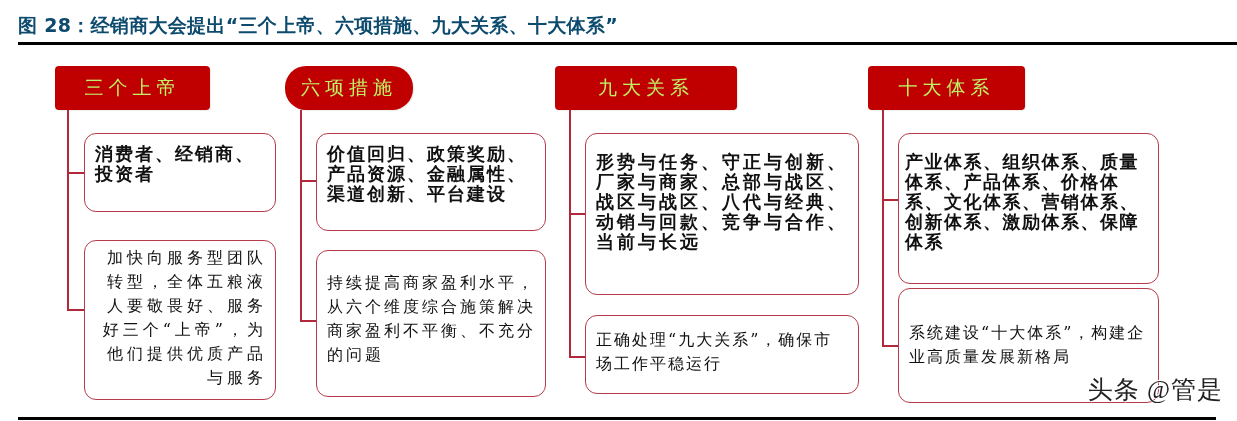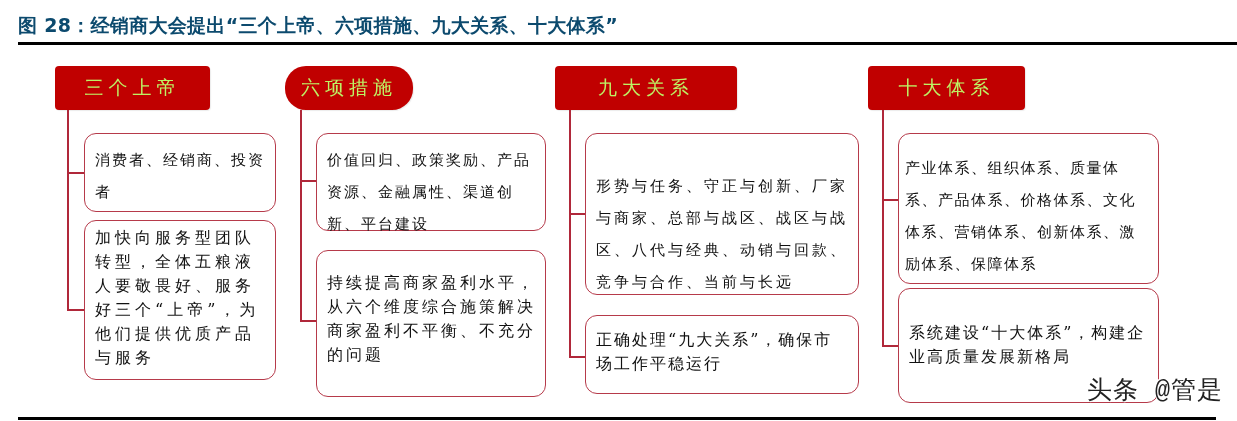--- a/index.html
+++ b/index.html
@@ -11,56 +11,56 @@
   .rule { position:absolute; left:18px; height:3px; background:#000; }
   .rule.top { top:42px; width:1219px; }
   .rule.bottom { top:417px; width:1198px; }
   .header { position:absolute; top:66px; height:44px; background:#c00000; border-radius:4px;
             color:#bef264; font-size:19px; display:flex; align-items:center; justify-content:center;
             letter-spacing:5px; box-shadow: 1px 1px 1px rgba(0,0,0,0.08); }
   .vline { position:absolute; width:2px; background:#b0283a; }
   .hline { position:absolute; height:2px; background:#b0283a; }
   .box { position:absolute; border:1.5px solid #b63a4a; border-radius:12px; background:#fff;
          box-sizing:border-box; padding:10px 8px 8px 10px; color:#111; }
-  .box.bold { font-family:"DejaVu Sans","Liberation Sans",sans-serif; font-weight:normal; font-size:15px; line-height:32px; letter-spacing:2px; }
+  .box.bold { font-family:"DejaVu Sans","Liberation Sans",sans-serif; font-weight:bold; font-size:18px; line-height:20px; letter-spacing:2px; }
   .box.plain { font-size:16px; line-height:24px; letter-spacing:4px; }
-  .watermark { position:absolute; right:14px; top:373px; font-family:Liberation Mono, monospace;
+  .watermark { position:absolute; right:14px; top:373px; font-family:Liberation Serif, serif;
                font-size:25px; color:#222; letter-spacing:1px;
                text-shadow: 1px 1px 0 #fff, -1px -1px 0 #fff; }
 </style>
 </head>
 <body>
 
 <div class="title">图 28：经销商大会提出“三个上帝、六项措施、九大关系、十大体系”</div>
 <div class="rule top"></div>
 
 <div>
   <div class="header" style="left:55px; width:155px;">三个上帝</div>
   <div class="vline" style="left:67px; top:110px; height:200px;"></div>
   <div class="hline" style="left:67px; top:172px; width:17px;"></div>
   <div class="hline" style="left:67px; top:309px; width:17px;"></div>
   <div class="box bold" style="left:84px; top:133px; width:192px; height:79px;">消费者、经销商、投资者</div>
-  <div class="box plain" style="left:84px; top:220px; width:192px; height:160px; padding-top:5px;">加快向服务型团队转型，全体五粮液人要敬畏好、服务好三个“上帝”，为他们提供优质产品与服务</div>
+  <div class="box plain" style="left:84px; top:240px; width:192px; height:160px; padding-top:5px;text-align:right;">加快向服务型团队转型，全体五粮液人要敬畏好、服务好三个“上帝”，为他们提供优质产品与服务</div>
 </div>
 
 <div>
   <div class="header" style="left:285px; width:128px;border-radius:21px;">六项措施</div>
   <div class="vline" style="left:300px; top:110px; height:211px;"></div>
   <div class="hline" style="left:300px; top:180px; width:16px;"></div>
   <div class="hline" style="left:300px; top:320px; width:16px;"></div>
   <div class="box bold" style="left:316px; top:133px; width:230px; height:98px;">价值回归、政策奖励、产品资源、金融属性、渠道创新、平台建设</div>
   <div class="box plain" style="left:316px; top:250px; width:230px; height:147px; padding-top:20px; letter-spacing:3px;">持续提高商家盈利水平，从六个维度综合施策解决商家盈利不平衡、不充分的问题</div>
 </div>
 
 <div>
   <div class="header" style="left:555px; width:182px;">九大关系</div>
   <div class="vline" style="left:569px; top:110px; height:247px;"></div>
   <div class="hline" style="left:569px; top:213px; width:16px;"></div>
   <div class="hline" style="left:569px; top:356px; width:16px;"></div>
-  <div class="box bold" style="left:585px; top:133px; width:274px; height:162px; padding-top:36px; letter-spacing:3px;">形势与任务、守正与创新、厂家与商家、总部与战区、战区与战区、八代与经典、动销与回款、竞争与合作、当前与长远</div>
+  <div class="box bold" style="left:585px; top:133px; width:274px; height:162px; padding-top:18px; letter-spacing:3px;">形势与任务、守正与创新、厂家与商家、总部与战区、战区与战区、八代与经典、动销与回款、竞争与合作、当前与长远</div>
   <div class="box plain" style="left:585px; top:315px; width:274px; height:79px; padding-top:12px; letter-spacing:2px;">正确处理“九大关系”，确保市场工作平稳运行</div>
 </div>
 
 <div>
   <div class="header" style="left:868px; width:157px;">十大体系</div>
   <div class="vline" style="left:882px; top:110px; height:236px;"></div>
   <div class="hline" style="left:882px; top:199px; width:16px;"></div>
   <div class="hline" style="left:882px; top:345px; width:16px;"></div>
   <div class="box bold" style="left:898px; top:133px; width:261px; height:151px; padding-top:18px; padding-left:6px; letter-spacing:1.5px;">产业体系、组织体系、质量体系、产品体系、价格体系、文化体系、营销体系、创新体系、激励体系、保障体系</div>
   <div class="box plain" style="left:898px; top:288px; width:261px; height:115px; padding-top:32px; letter-spacing:2px;">系统建设“十大体系”，构建企业高质量发展新格局</div>

